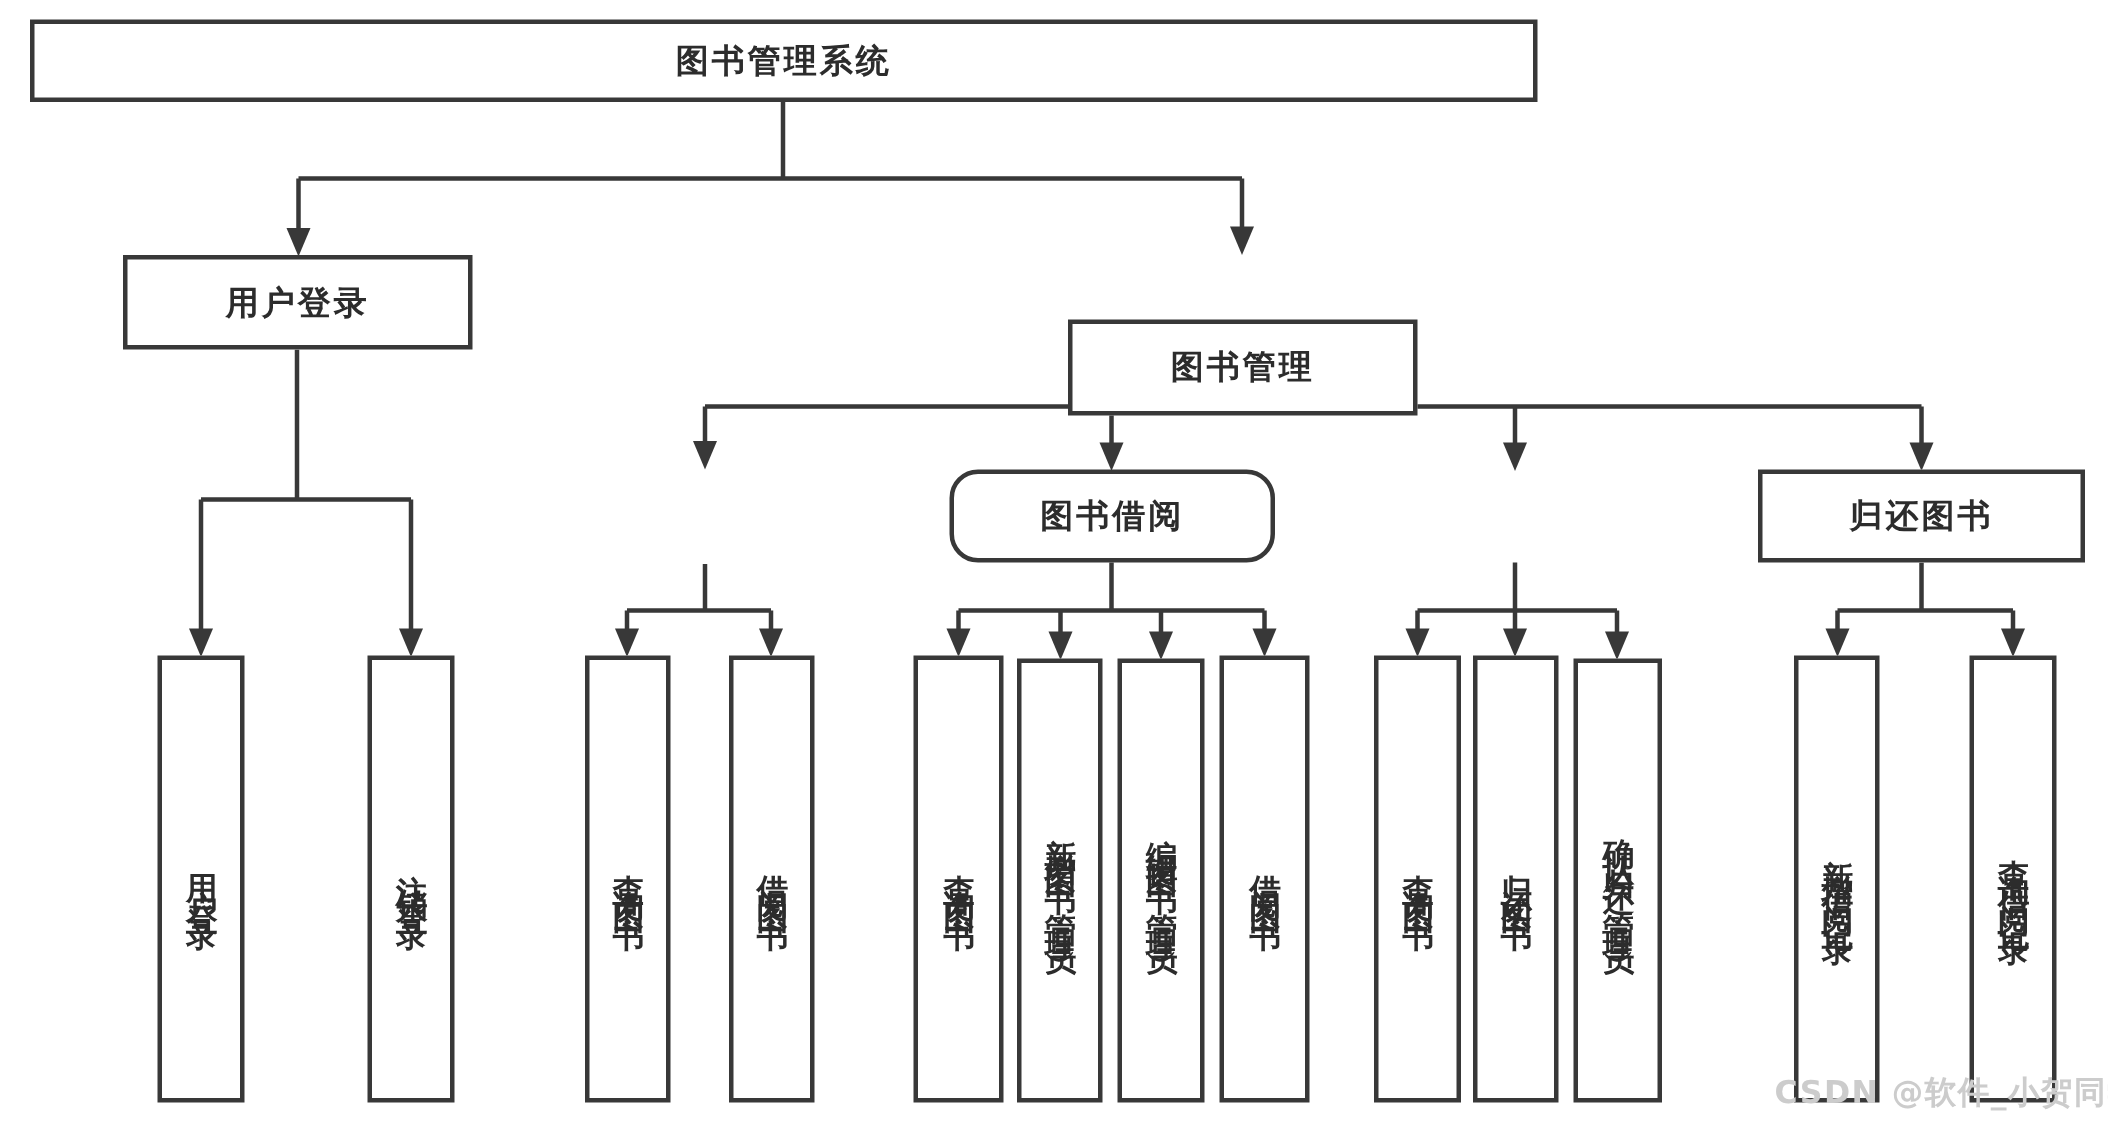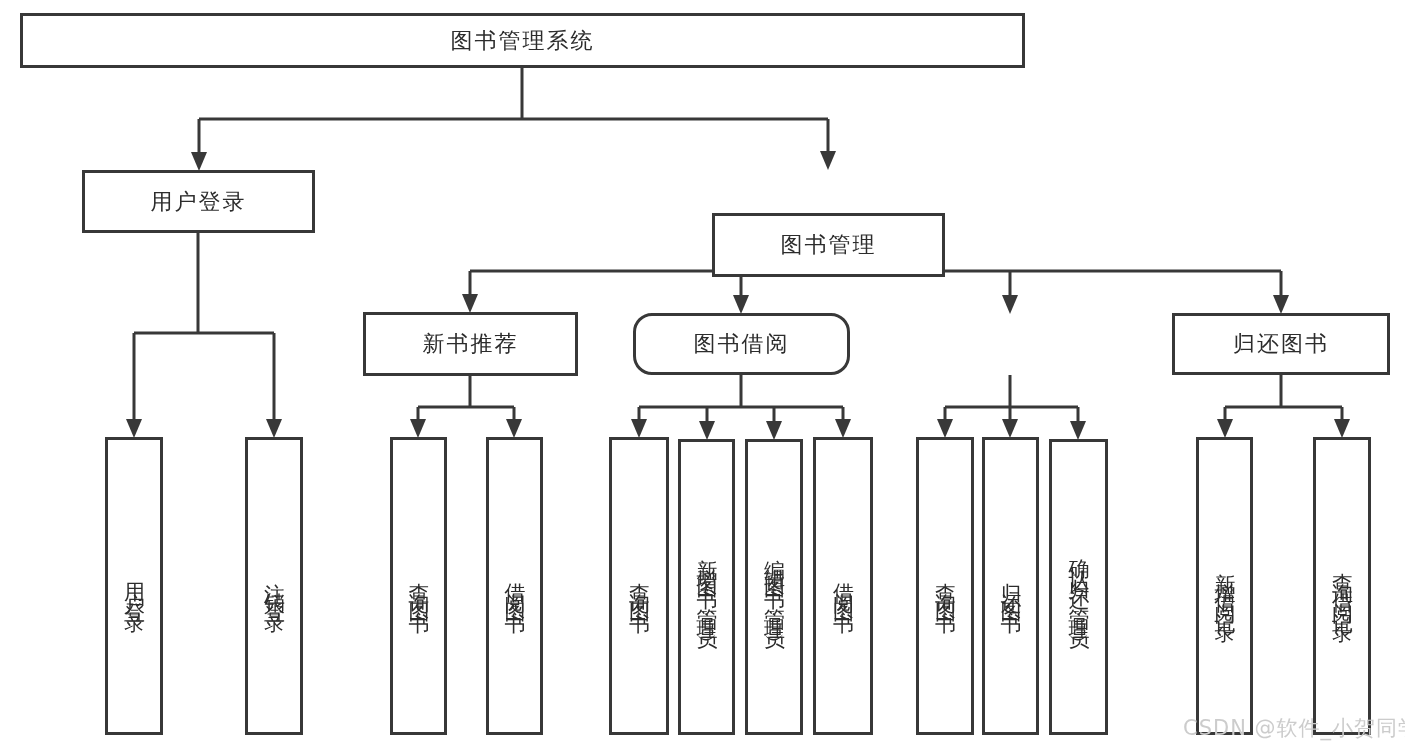--- a/index.html
+++ b/index.html
@@ -3,20 +3,21 @@
 <meta charset="utf-8">
 <style>
   html, body { margin: 0; padding: 0; background: #ffffff; }
   .canvas {
     position: relative;
     width: 1405px;
     height: 747px;
     background: #ffffff;
     font-family: "DejaVu Sans", sans-serif;
     overflow: hidden;
+    font-weight: bold;
   }
   .connectors {
     position: absolute;
     left: 0; top: 0;
     width: 1405px; height: 747px;
     z-index: 1;
   }
   .box {
     position: absolute;
     box-sizing: border-box;
@@ -95,21 +96,20 @@
       <polygon points="1217,419 1233,419 1225,438"></polygon>
       <polygon points="1334,419 1350,419 1342,438"></polygon>
     </g>
   </svg>
 
   <div class="box h-box" style="left:20px; top:13px; width:1005px; height:55px;">图书管理系统</div>
 
   <div class="box h-box" style="left:82px; top:170px; width:233px; height:63px;">用户登录</div>
   <div class="box h-box" style="left:712px; top:169px; width:233px; height:64px;margin-top:44px;">图书管理</div>
 
-  <div class="box h-box" style="left:363px; top:312px; width:215px; height:64px;">新书推荐</div>
   <div class="box h-box" style="left:633px; top:313px; width:217px; height:62px;border-radius:19px;">图书借阅</div>
   <div class="box h-box" style="left:1172px; top:313px; width:218px; height:62px;">归还图书</div>
 
   <div class="box v-box" style="left:105px; top:437px; width:58px; height:298px;">用户登录</div>
   <div class="box v-box" style="left:245px; top:437px; width:58px; height:298px;">注销登录</div>
 
   <div class="box v-box" style="left:390px; top:437px; width:57px; height:298px;">查询图书</div>
   <div class="box v-box" style="left:486px; top:437px; width:57px; height:298px;">借阅图书</div>
 
   <div class="box v-box" style="left:609px; top:437px; width:60px; height:298px;">查询图书</div>

